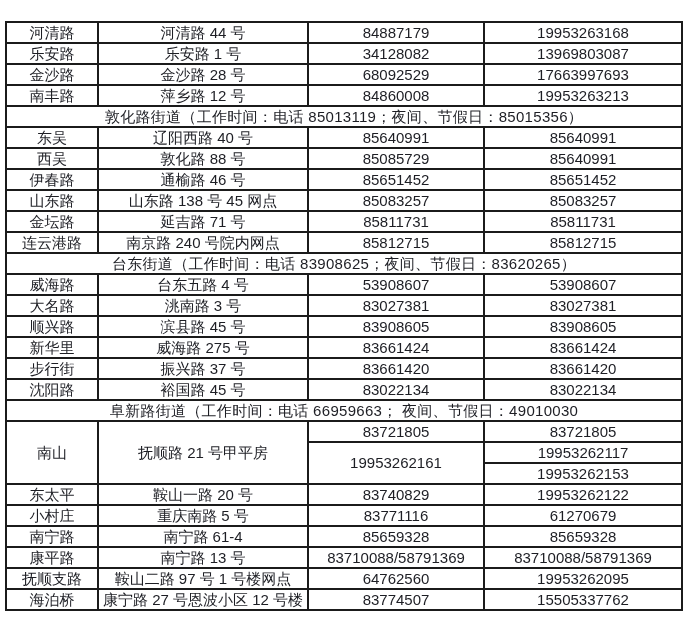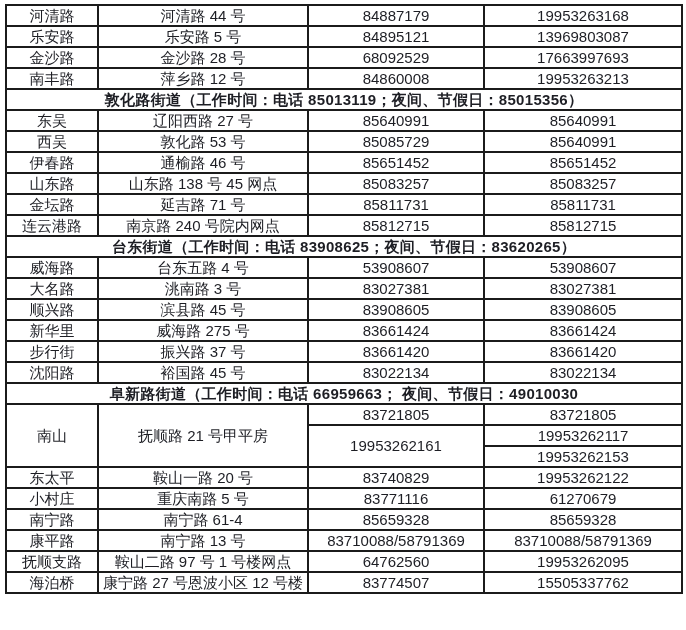--- a/index.html
+++ b/index.html
@@ -7,21 +7,21 @@
     padding: 0;
     background: #ffffff;
     width: 686px;
     height: 630px;
     overflow: hidden;
     font-family: "Liberation Sans", "DejaVu Sans", sans-serif;
   }
   .sheet {
     position: absolute;
     left: 5px;
-    top: 4px;
+    top: 21px;
   }
   table.phone-table {
     border-collapse: collapse;
     table-layout: fixed;
     width: 676px;
   }
   col.c-road    { width: 92px; }
   col.c-address { width: 210px; }
   col.c-day     { width: 176px; }
   col.c-night   { width: 198px; }
@@ -31,21 +31,21 @@
     vertical-align: middle;
     color: #1d1e24;
     font-size: 15px;
     line-height: 1.18;
     height: 19px;
     padding: 0 3px;
     overflow: hidden;
     word-break: break-all;
   }
   tr.section-header-row td {
-    font-weight: bold;
+    font-weight: normal;
     letter-spacing: 0.3px;
     white-space: nowrap;
   }
 </style>
 </head>
 <body>
 
 <div class="sheet">
   <table class="phone-table">
     <colgroup>
@@ -57,49 +57,49 @@
     <tbody>
 
       <tr>
         <td>河清路</td>
         <td>河清路 44 号</td>
         <td>84887179</td>
         <td>19953263168</td>
       </tr>
       <tr>
         <td>乐安路</td>
-        <td>乐安路 5 号</td>
-        <td>84895121</td>
+        <td>乐安路 1 号</td>
+        <td>34128082</td>
         <td>13969803087</td>
       </tr>
       <tr>
         <td>金沙路</td>
         <td>金沙路 28 号</td>
         <td>68092529</td>
         <td>17663997693</td>
       </tr>
       <tr>
         <td>南丰路</td>
         <td>萍乡路 12 号</td>
         <td>84860008</td>
         <td>19953263213</td>
       </tr>
 
       <tr class="section-header-row">
         <td colspan="4">敦化路街道（工作时间：电话 85013119；夜间、节假日：85015356）</td>
       </tr>
       <tr>
         <td>东吴</td>
-        <td>辽阳西路 27 号</td>
+        <td>辽阳西路 40 号</td>
         <td>85640991</td>
         <td>85640991</td>
       </tr>
       <tr>
         <td>西吴</td>
-        <td>敦化路 53 号</td>
+        <td>敦化路 88 号</td>
         <td>85085729</td>
         <td>85640991</td>
       </tr>
       <tr>
         <td>伊春路</td>
         <td>通榆路 46 号</td>
         <td>85651452</td>
         <td>85651452</td>
       </tr>
       <tr>

